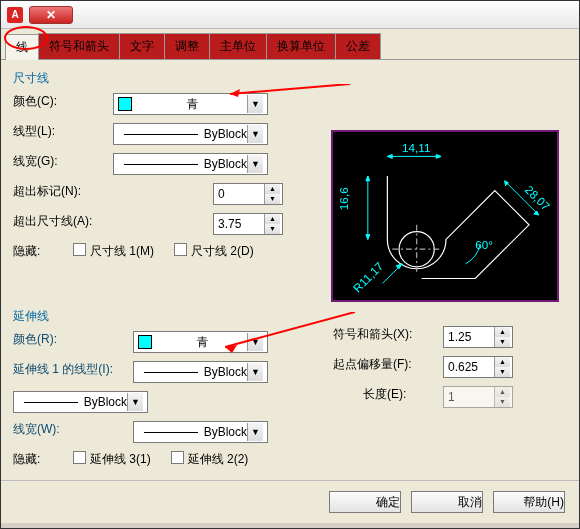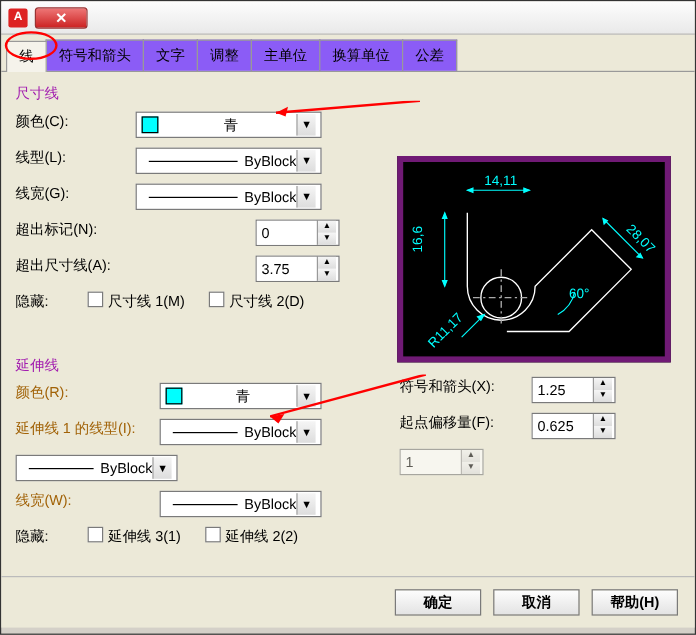--- a/index.html
+++ b/index.html
@@ -2,45 +2,45 @@
 <html><head>
 <meta charset="utf-8">
 <style>
 * { box-sizing: border-box; margin: 0; padding: 0; font-family: "Microsoft YaHei", SimSun, sans-serif; font-size: 12px; }
 body { background: #d4d0c8; width: 580px; height: 529px; border: 1px solid #333; }
 .titlebar { height: 28px; background: linear-gradient(#fdfdfd,#e9e9e9); display: flex; align-items: center; padding: 0 6px; border-bottom: 1px solid #bbb; }
 .titlebar-icon { width: 16px; height: 16px; background: #d22; color: #fff; font-size: 10px; font-weight: bold; display: flex; align-items: center; justify-content: center; border-radius: 2px; margin-right: 6px; }
 .titlebar-title { flex: 1; color: #333; }
 .titlebar-close { width: 44px; height: 18px; background: linear-gradient(#e77,#c22); border: 1px solid #933; border-radius: 3px; color: #fff; text-align: center; line-height: 16px; font-weight: bold; }
 .tabs { display: flex; border-bottom: 1px solid #999; background: #ece9d8; padding-left: 4px; padding-top: 4px; }
-.tab { padding: 4px 10px; border: 1px solid #999; border-bottom: none; background: #8b5cf6; margin-right: -1px; cursor: pointer; }
+.tab { padding: 4px 10px; border: 1px solid #999; border-bottom: none; background: #b91c1c; margin-right: -1px; cursor: pointer; }
 .tab.active { background: #f5f3eb; position: relative; top: 1px; }
 .content { padding: 10px 12px; background: #ece9d8; height: 420px; }
 .row { display: flex; margin-bottom: 8px; }
 .lbl { width: 100px; color: #000; }
-.lbl2 { width: 120px; color: #a16207; }
+.lbl2 { width: 120px; color: #0c4a6e; }
 .dropdown { width: 155px; height: 22px; border: 1px solid #7a7a7a; background: #fff; display: flex; align-items: center; padding: 0 4px; position: relative; }
 .dropdown-text { flex: 1; text-align: center; }
 .dropdown-arrow { width: 16px; height: 18px; background: linear-gradient(#f5f5f5,#ddd); border-left: 1px solid #999; display: flex; align-items: center; justify-content: center; font-size: 9px; }
 .colorbox { width: 14px; height: 14px; background: #0ff; border: 1px solid #000; margin-right: 6px; }
 .linebox { flex: 1; height: 1px; background: #000; margin: 0 6px; }
 .spinner { width: 70px; height: 22px; border: 1px solid #7a7a7a; background: #fff; display: flex; }
 .spinner input { border: none; width: 50px; padding: 0 4px; outline: none; text-align: left; }
 .spinner-btns { width: 16px; display: flex; flex-direction: column; border-left: 1px solid #999; }
 .spinner-btn { flex: 1; background: linear-gradient(#f5f5f5,#ddd); font-size: 7px; text-align: center; line-height: 9px; }
 .checkbox { width: 13px; height: 13px; border: 1px solid #7a7a7a; background: #fff; margin-right: 4px; display: inline-block; vertical-align: middle; }
-.preview { position: absolute; top: 70px; right: 20px; width: 228px; height: 172px; background: #000; border: 5px solid #701a75; }
+.preview { position: absolute; top: 70px; right: 20px; width: 228px; height: 172px; background: #000; border: 2px solid #701a75; }
 .preview svg { width: 100%; height: 100%; }
-.section-title { color: #a21caf; margin-bottom: 6px; }
-.ext-section { margin-top: 36px; display: flex; }
+.section-title { color: #0369a1; margin-bottom: 6px; }
+.ext-section { margin-top: 48px; display: flex; }
 .ext-left { width: 320px; }
 .ext-right { width: 210px; }
 .ext-right .lbl { width: 110px; }
 .btnbar { display: flex; justify-content: flex-end; padding: 10px 14px; gap: 10px; background: #ece9d8; border-top: 1px solid #bbb; }
-.btn { width: 72px; height: 22px; border: 1px solid #7a7a7a; background: linear-gradient(#fdfdfd,#e3e3e3); text-align: center; line-height: 20px; cursor: pointer; font-weight: bold; }
+.btn { width: 72px; height: 22px; border: 1px solid #7a7a7a; background: linear-gradient(#fdfdfd,#e3e3e3); text-align: right; line-height: 20px; cursor: pointer; }
 .red-ellipse { position: absolute; top: 26px; left: 4px; width: 44px; height: 24px; border: 2px solid #f00; border-radius: 50%; pointer-events: none; }
 .arrow1 { position: absolute; top: 84px; left: 230px; width: 120px; height: 40px; pointer-events: none; }
 .arrow2 { position: absolute; top: 312px; left: 225px; width: 130px; height: 60px; pointer-events: none; }
 </style>
 </head>
 <body>
 
 <div class="titlebar">
   <div class="titlebar-icon">A</div>
   <div class="titlebar-close">✕</div>
@@ -176,20 +176,21 @@
         <div class="lbl">起点偏移量(F):</div>
         <div class="spinner">
           <input value="0.625" style="">
           <div class="spinner-btns">
               <div class="spinner-btn">▲</div>
               <div class="spinner-btn">▼</div>
             </div>
         </div>
       </div>
       <div class="row">
+        <div class="lbl" style="padding-left:30px">长度(E):</div>
         <div class="spinner" style="opacity:0.6">
           <input value="1" style="">
           <div class="spinner-btns">
               <div class="spinner-btn">▲</div>
               <div class="spinner-btn">▼</div>
             </div>
         </div>
       </div>
     </div>
   </div>

